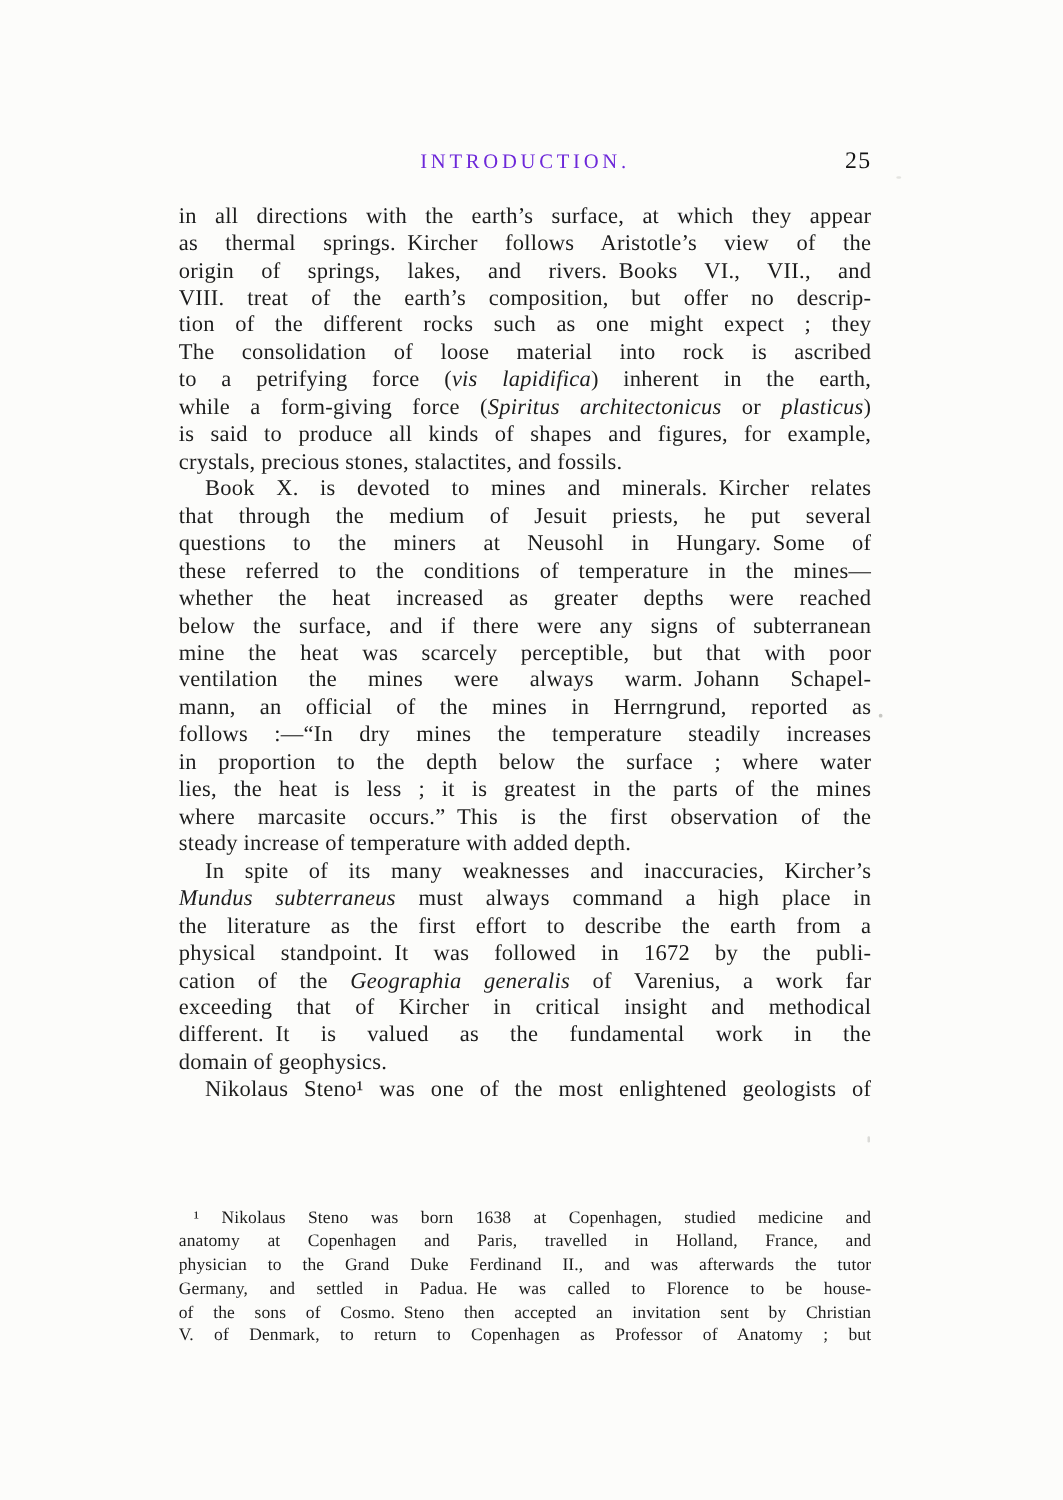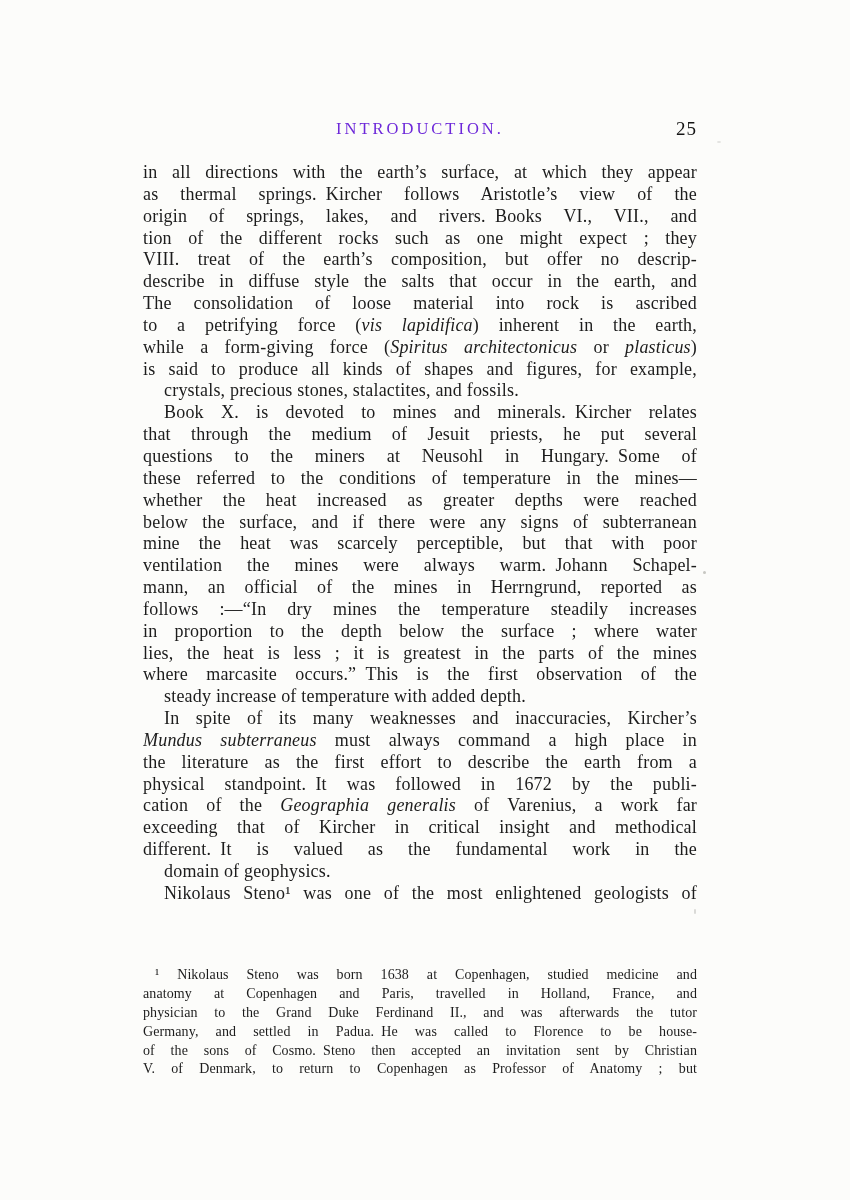--- a/index.html
+++ b/index.html
@@ -28,21 +28,21 @@
     position:absolute;left:143px;top:162px;width:554px;
     font-size:18px;letter-spacing:0.2px;
   }
   .body-text .line{
     height:21.85px;line-height:21.85px;
     text-align:justify;text-align-last:justify;
     overflow:hidden;white-space:nowrap;
   }
   
   .body-text .line, .footnote .line{white-space:normal;}
-  .line.lastline{text-align-last:left;margin-left:21px;}
+  .line.lastline{text-align-last:left;}
   .line.indent{text-indent:21px;}
   .footnote{
     position:absolute;left:143px;top:966px;width:554px;
     font-size:14px;letter-spacing:0.1px;
   }
   .footnote .line{
     height:18.9px;line-height:18.9px;
     text-align:justify;text-align-last:justify;
     overflow:hidden;
   }
@@ -60,23 +60,22 @@
   <div class="running-head">
     <span class="head-title">INTRODUCTION.</span>
     <span class="page-num">25</span>
   </div>
 
   <div class="body-text">
       <div>
         <div class="line">in all directions with the earth’s surface, at which they appear</div>
         <div class="line">as thermal springs. Kircher follows Aristotle’s view of the</div>
         <div class="line">origin of springs, lakes, and rivers. Books VI., VII., and</div>
+        <div class="line">VIII. treat of the earth’s composition, but offer no descrip-</div>
         <div class="line">tion of the different rocks such as one might expect ; they</div>
-        <div class="line">VIII. treat of the earth’s composition, but offer no descrip-</div>
-        <div class="line">describe in diffuse style the salts that occur in the earth, and</div>
         <div class="line">The consolidation of loose material into rock is ascribed</div>
         <div class="line">to a petrifying force (<i>vis lapidifica</i>) inherent in the earth,</div>
         <div class="line">while a form-giving force (<i>Spiritus architectonicus</i> or <i>plasticus</i>)</div>
         <div class="line">is said to produce all kinds of shapes and figures, for example,</div>
         <div class="line lastline">crystals, precious stones, stalactites, and fossils.</div>
       </div>
       <div>
         <div class="line indent">Book X. is devoted to mines and minerals. Kircher relates</div>
         <div class="line">that through the medium of Jesuit priests, he put several</div>
         <div class="line">questions to the miners at Neusohl in Hungary. Some of</div>

